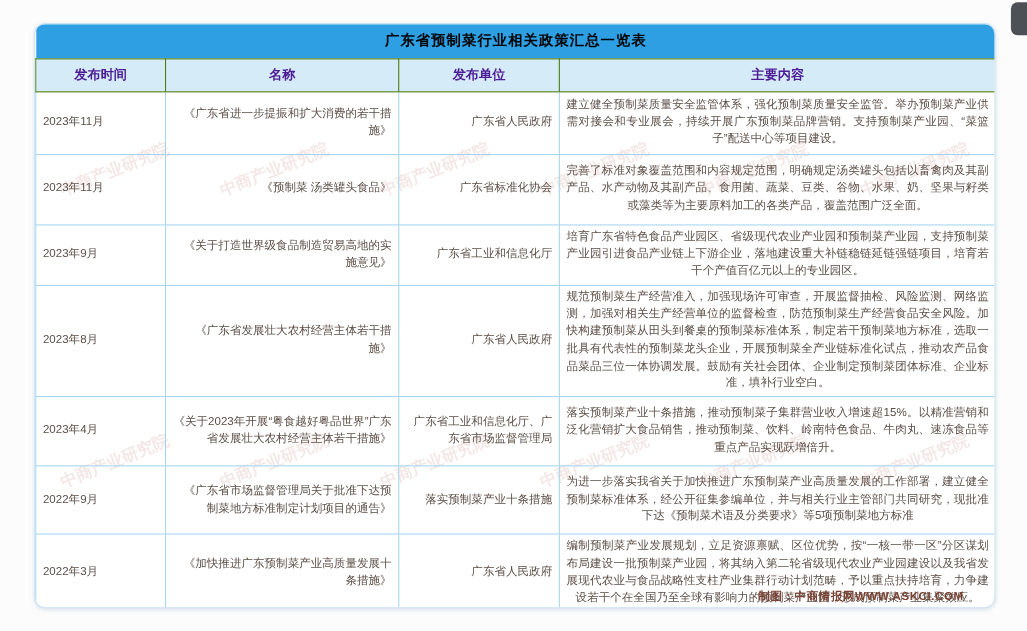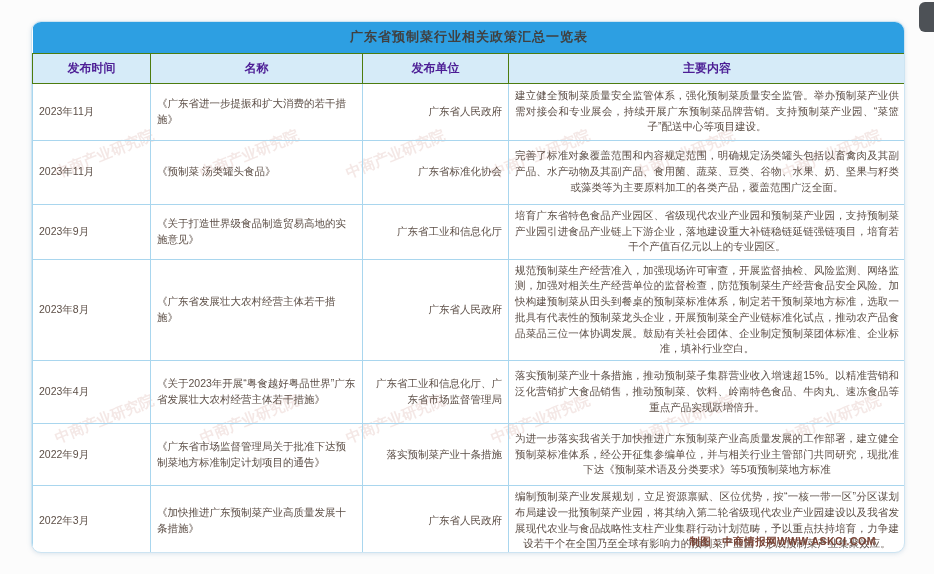--- a/index.html
+++ b/index.html
@@ -52,21 +52,21 @@
   table.policy {
     width: 874px;
     border-collapse: collapse;
     table-layout: fixed;
   }
   table.policy col.c-date { width: 118px; }
   table.policy col.c-name { width: 212px; }
   table.policy col.c-pub  { width: 146px; }
   .title-bar {
     background: #2d9fe2;
-    color: #404040;
+    color: #000000;
     font-size: 13px;
     font-weight: bold;
     text-align: center;
     height: 31px;
     letter-spacing: 1px;
   }
   table.policy th.colhead {
     background: #d6ebf8;
     color: #4c1d95;
     font-size: 12px;
@@ -77,21 +77,21 @@
   table.policy td {
     border: 1px solid #a9d6ee;
     color: #5d4f47;
     font-size: 10.5px;
     line-height: 1.5;
     padding: 3px 6px;
     vertical-align: middle;
     background: transparent;
   }
   td.date-cell   { text-align: left; white-space: nowrap; }
-  td.name-cell   { text-align: left; }
+  td.name-cell   { text-align: right; }
   td.pub-cell    { text-align: right; }
   td.content-cell{
     text-align: justify;
     text-align-last: center;
     padding: 3px 10px;
   }
   tr.r1 td { height: 57px; }
   tr.r2 td { height: 64px; }
   tr.r3 td { height: 55px; }
   tr.r4 td { height: 84px; }

